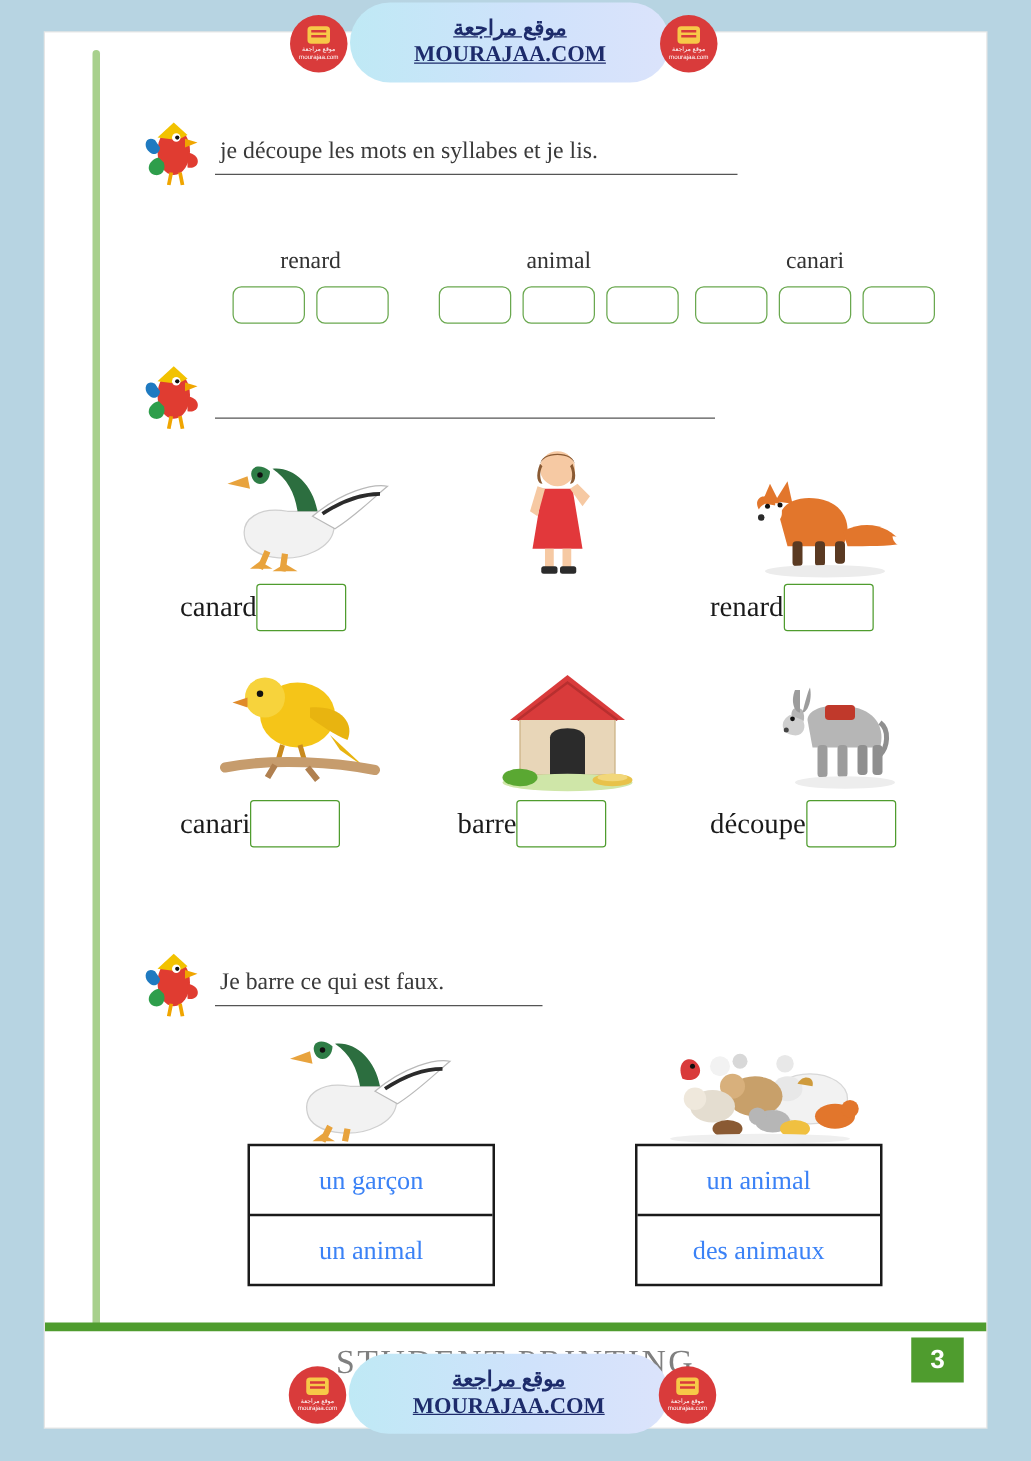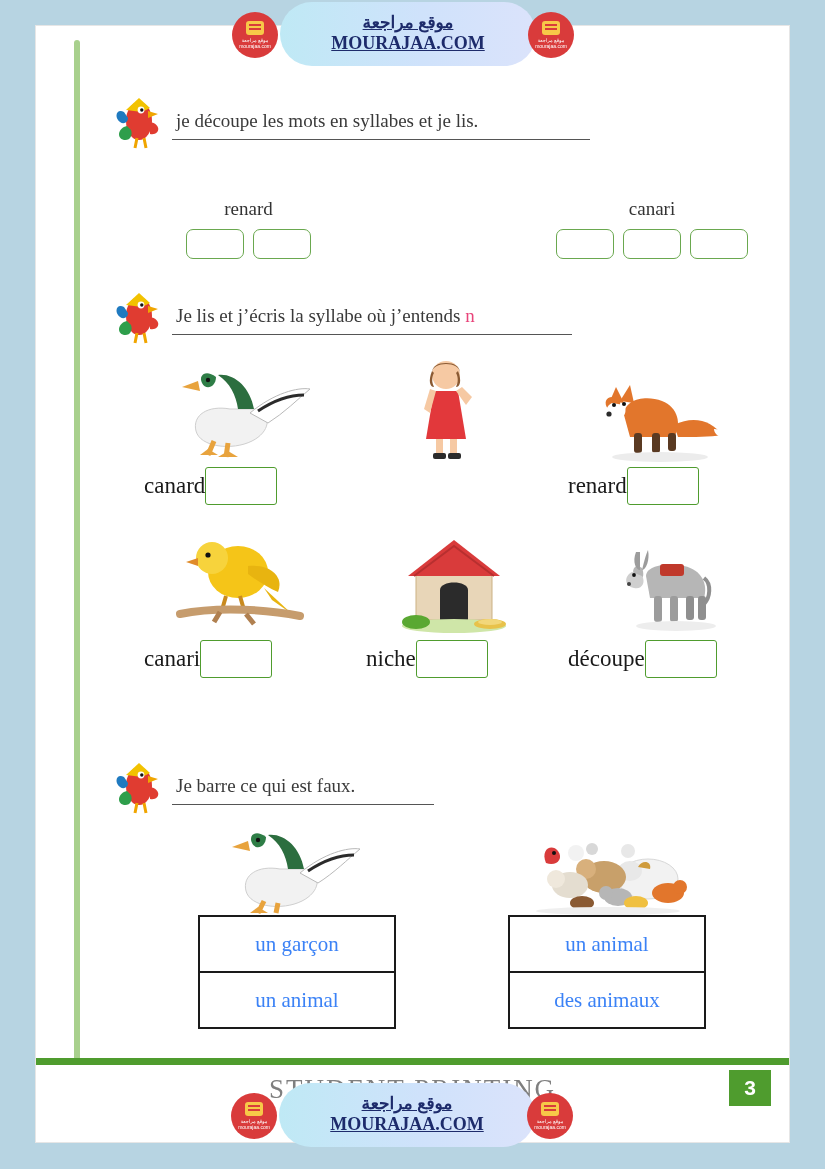--- a/index.html
+++ b/index.html
@@ -273,20 +273,28 @@
     </div>
 
     <div class="word-group" style="left:80px; top:92px;">
       <div class="word-label">renard</div>
       <div class="syll-row">
         <span class="syll-box"></span>
         <span class="syll-box"></span>
       </div>
     </div>
 
+    <div class="word-group" style="left:245px; top:92px;">
+      <div class="word-label">animal</div>
+      <div class="syll-row">
+        <span class="syll-box"></span>
+        <span class="syll-box"></span>
+        <span class="syll-box"></span>
+      </div>
+    </div>
 
     <div class="word-group" style="left:450px; top:92px;">
       <div class="word-label">canari</div>
       <div class="syll-row">
         <span class="syll-box"></span>
         <span class="syll-box"></span>
         <span class="syll-box"></span>
       </div>
     </div>
   </div>
@@ -299,21 +307,20 @@
           <path d="M20 22 L33 10 L44 20 L36 24 Z" fill="#f2c200"></path>
           <path d="M18 24 C10 20 8 30 14 34 C18 37 22 34 22 30 Z" fill="#1f7ac0"></path>
           <path d="M21 38 C12 40 10 50 18 52 C24 53 27 47 25 42 Z" fill="#2e9e4b"></path>
           <circle cx="35" cy="22" r="3.4" fill="#fff"></circle>
           <circle cx="35.8" cy="22" r="1.7" fill="#111"></circle>
           <path d="M42 23 L52 26 L42 30 Z" fill="#f0a500"></path>
           <path d="M31 50 L29 60 M38 50 L40 60" stroke="#f0a500" stroke-width="3" fill="none"></path>
           <path d="M44 34 C56 36 54 48 44 46 Z" fill="#e03c31"></path>
         </svg>
       </span>
-      <span class="ex-title"><span>Je lis et  j’écris la  syllabe où j’entends </span><span class="hl">n</span></span>
       <div class="underline" style="width:400px;"></div>
     </div>
 
     <div class="pic-cell" style="left:38px; top:52px;">
       <div class="pic-area">
         <svg width="160" height="108" viewBox="0 0 160 108" style="position:absolute;left:14px;top:0;">
           <path d="M72 56 C50 52 34 62 38 78 C42 94 74 98 94 88 C112 79 114 62 100 56 Z" fill="#f2f2f2" stroke="#cfcfcf"></path>
           <path d="M96 56 C92 34 76 20 60 22 C72 30 78 42 80 56 Z" fill="#2c6e3f"></path>
           <path d="M58 24 C48 16 40 22 44 30 C48 38 58 34 58 24 Z" fill="#2e7d46"></path>
           <path d="M40 28 L24 34 L42 38 Z" fill="#e8a33d"></path>
@@ -401,21 +408,21 @@
           <path d="M20 48 L66 12 L112 48 Z" fill="#d93b3b"></path>
           <path d="M26 48 L66 18 L106 48" fill="none" stroke="#b82f2f" stroke-width="2"></path>
           <path d="M52 92 L52 62 C52 52 80 52 80 62 L80 92 Z" fill="#2b2b2b"></path>
           <ellipse cx="66" cy="98" rx="52" ry="7" fill="#cfe6a8"></ellipse>
           <ellipse cx="28" cy="94" rx="14" ry="7" fill="#5aa832"></ellipse>
           <ellipse cx="102" cy="96" rx="16" ry="5" fill="#e8c24a"></ellipse>
           <ellipse cx="102" cy="94" rx="12" ry="3" fill="#f2d77a"></ellipse>
         </svg>
       </div>
       <div class="ans-row">
-        <span class="ans-word">niche</span>
+        <span class="ans-word">barre</span>
         <span class="ans-box"></span>
       </div>
     </div>
 
     <div class="pic-cell" style="left:462px; top:225px;">
       <div class="pic-area">
         <svg width="120" height="108" viewBox="0 0 120 108" style="position:absolute;left:48px;top:6px;">
           <path d="M30 44 C30 34 50 30 68 34 C86 38 92 52 88 66 L34 66 Z" fill="#b6b6b6"></path>
           <path d="M26 36 C18 30 14 40 20 46 C24 50 30 46 26 36 Z" fill="#b6b6b6"></path>
           <path d="M20 20 C16 30 20 38 24 38 C24 30 24 24 24 20 Z" fill="#9c9c9c"></path>

